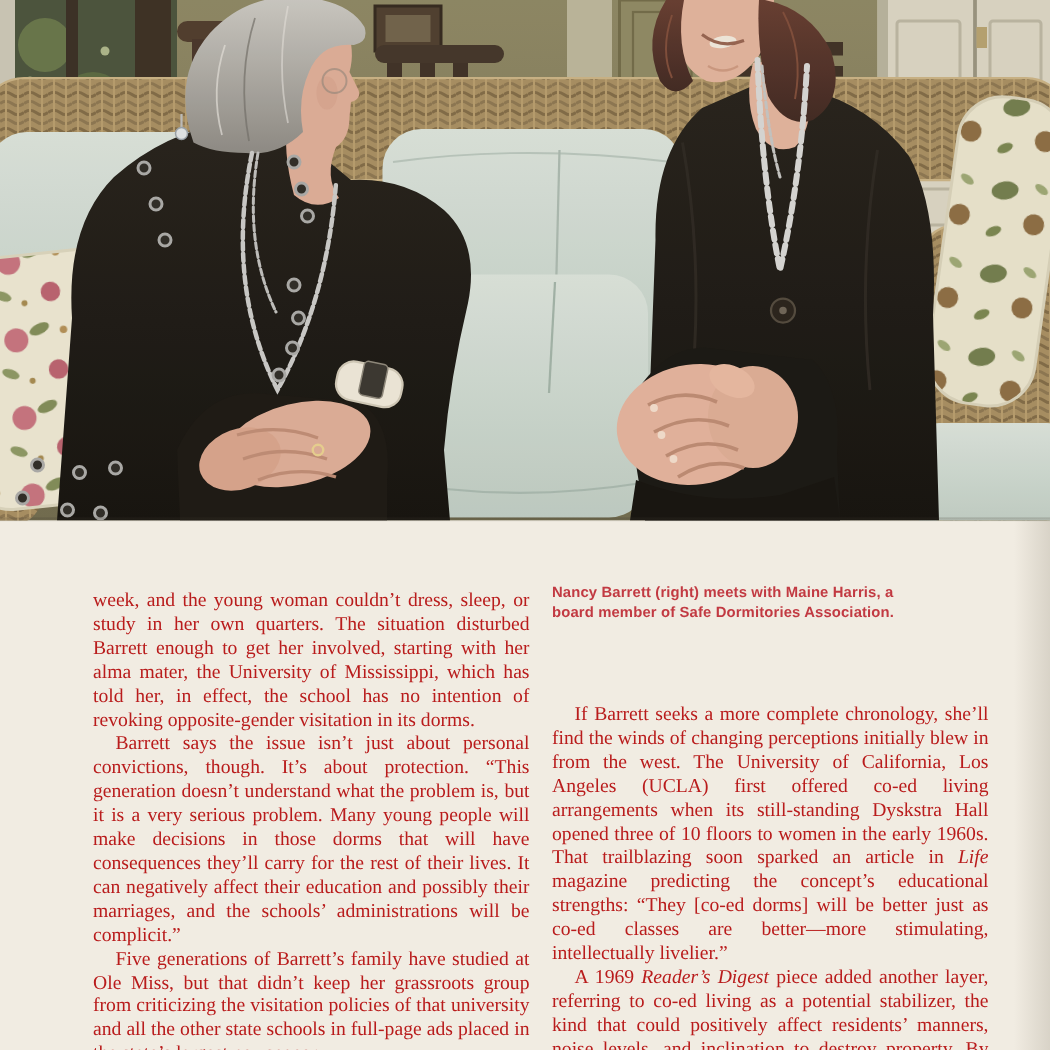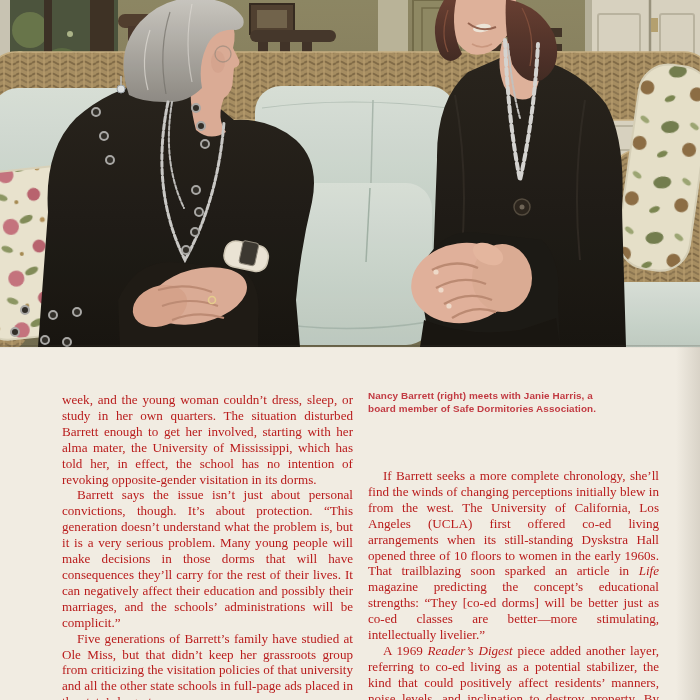--- a/index.html
+++ b/index.html
@@ -253,21 +253,21 @@
         </g>
         <path fill="#100e0c" d="M420 347 L424 320 Q470 338 520 330 L556 318 L560 347 Z"></path>
       </g>
 
       <rect x="0" y="0" width="700" height="347" fill="#caa87e" opacity="0.05"></rect>
     </svg>
   </figure>
 
   <div class="photo-bottom-line"></div>
 
-  <figcaption class="caption">Nancy Barrett (right) meets with Janie Harris, a board member of Safe Dormitories Association.</figcaption>
+  <figcaption class="caption">Nancy Barrett (right) meets with Maine Harris, a board member of Safe Dormitories Association.</figcaption>
 
   <div class="col col-left">
       <p class="para"><span>week, and the young woman couldn’t dress, sleep, or study in her own quarters. The situation disturbed Barrett enough to get her involved, starting with her alma mater, the University of Mississippi, which has told her, in effect, the school has no intention of revoking opposite-gender visitation in its dorms.</span></p>
       <p class="para indent"><span>Barrett says the issue isn’t just about personal convictions, though. It’s about protection. “This generation doesn’t understand what the problem is, but it is a very serious problem. Many young people will make decisions in those dorms that will have consequences they’ll carry for the rest of their lives. It can negatively affect their education and possibly their marriages, and the schools’ administrations will be complicit.”</span></p>
       <p class="para indent"><span>Five generations of Barrett’s family have studied at Ole Miss, but that didn’t keep her grassroots group from criticizing the visitation policies of that university and all the other state schools in full-page ads placed in the state’s largest newspaper.</span></p>
     </div>
   <div class="col col-right">
       <p class="para indent"><span>If Barrett seeks a more complete chronology, she’ll find the winds of changing perceptions initially blew in from the west. The University of California, Los Angeles (UCLA) first offered co-ed living arrangements when its still-standing Dyskstra Hall opened three of 10 floors to women in the early 1960s. That trailblazing soon sparked an article in </span><em>Life</em><span> magazine predicting the concept’s educational strengths: “They [co-ed dorms] will be better just as co-ed classes are better—more stimulating, intellectually livelier.”</span></p>
       <p class="para indent"><span>A 1969 </span><em>Reader’s Digest</em><span> piece added another layer, referring to co-ed living as a potential stabilizer, the kind that could positively affect residents’ manners, noise levels, and inclination to destroy property. By 1971, the </span><em>Colby Echo</em><span>, the student newspaper at Colby College in Waterville, Maine, reported 76 percent of that school’s undergraduates were willing to live in a dorm where</span></p>
     </div>

